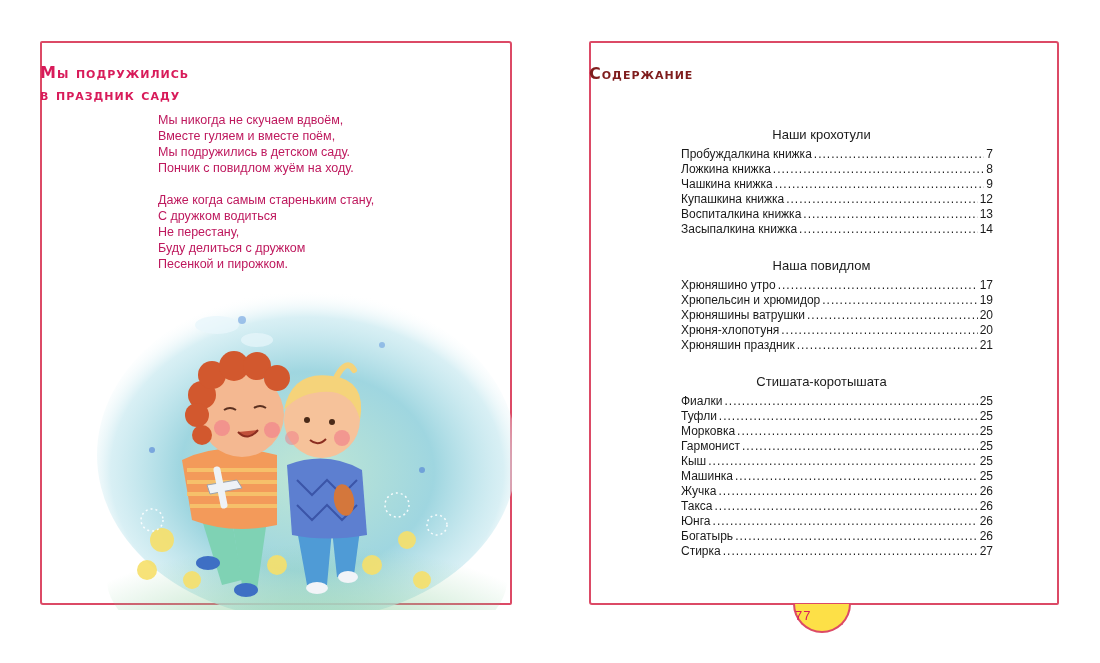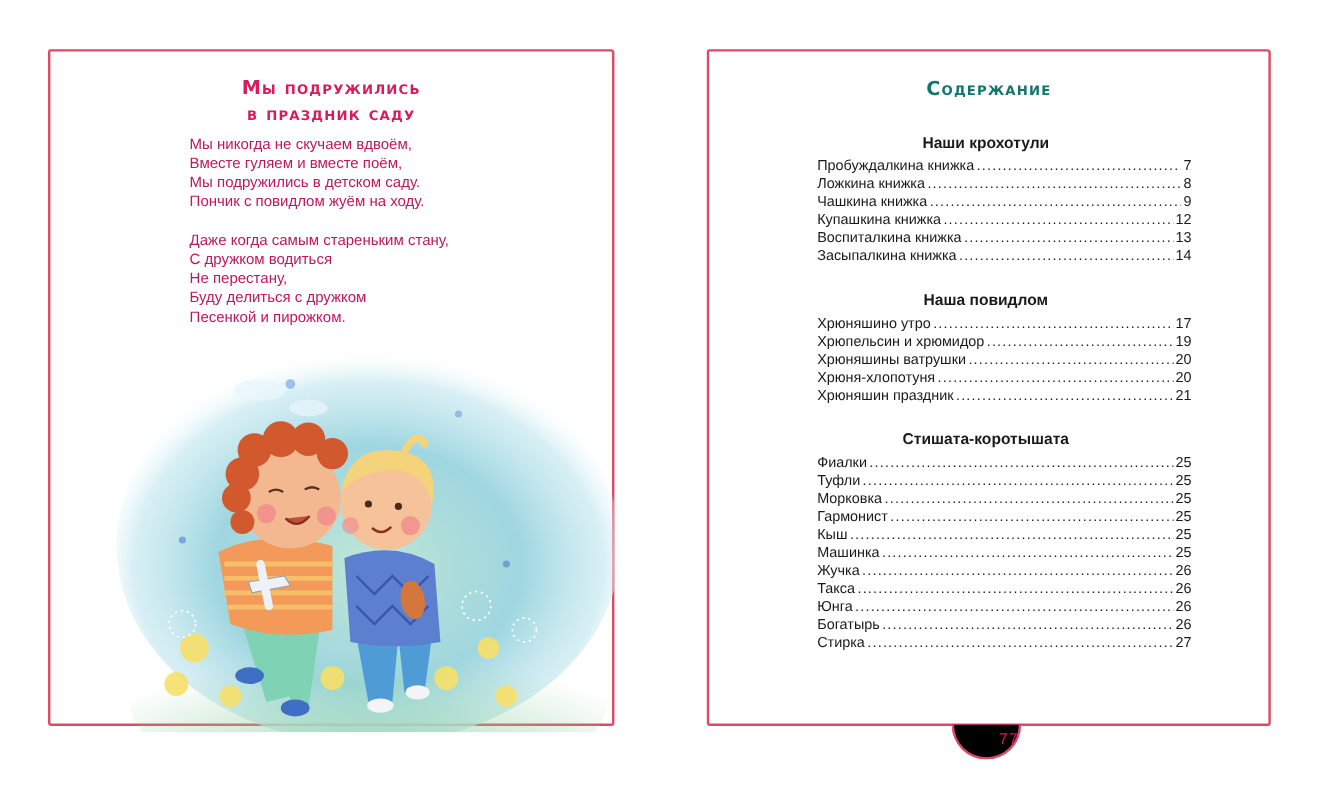--- a/index.html
+++ b/index.html
@@ -8,60 +8,60 @@
     font-family: "Liberation Sans", "DejaVu Sans", sans-serif; color: #1a1a1a;
   }
   .frame {
     position: absolute; border: 2px solid #dc4a66; box-sizing: border-box;
     border-radius: 2px 3px 2px 3px;
   }
   .frame-left { left: 40px; top: 41px; width: 472px; height: 564px; }
   .frame-right { left: 589px; top: 41px; width: 470px; height: 564px; }
 
   .poem-title {
-    position: absolute; left: 40px; width: 472px; top: 62px; text-align: center;
+    position: absolute; left: 40px; width: 472px; top: 62px; 
     color: #d81b5a; font-family: "DejaVu Sans", sans-serif; font-weight: bold;
     font-size: 16px; line-height: 22px; letter-spacing: 1px; font-variant: small-caps;
   }
   .poem {
     position: absolute; left: 158px; top: 112px; font-size: 12.5px; line-height: 16px; color: #be185d;
   }
   .poem .stanza { margin-bottom: 16px; }
   .poem .line { white-space: nowrap; }
 
   .illustration {
     position: absolute; left: 92px; top: 280px; width: 420px; height: 330px; overflow: hidden;
   }
 
   .toc-title {
-    position: absolute; left: 589px; width: 470px; top: 64px; text-align: center;
-    color: #0f766e; font-family: "DejaVu Sans", sans-serif; font-weight: bold;
+    position: absolute; left: 589px; width: 470px; top: 64px; 
+    color: #7f1d1d; font-family: "DejaVu Sans", sans-serif; font-weight: bold;
     font-size: 16px; letter-spacing: 1px; font-variant: small-caps;
   }
   .toc { position: absolute; left: 650px; width: 343px; top: 110px; }
   .toc-section { margin-bottom: 20px; }
   .toc-heading {
-    text-align: center; font-weight: bold; font-size: 13px; line-height: 18px; margin-bottom: 3px;
+    text-align: center; font-weight: normal; font-size: 13px; line-height: 18px; margin-bottom: 3px; margin-top: 16px;
   }
   .toc-row {
     display: flex; align-items: baseline; font-size: 12px; line-height: 15px; height: 15px; white-space: nowrap; margin-left: 31px;
   }
   .toc-row .title { flex: 0 0 auto; padding-right: 2px; }
   .toc-row .leader {
     flex: 1 1 auto; overflow: hidden; color: #1a1a1a; letter-spacing: 1px;
   }
   .toc-row .leader::before {
     content: "........................................................................................................................................";
   }
   .toc-row .page { flex: 0 0 auto; padding-left: 2px; text-align: right; }
 
   .page-tab {
     position: absolute; left: 793px; top: 604px; width: 58px; height: 29px;
-    background: #000000; border: 2px solid #dc4a66; border-top: none;
-    border-radius: 0 0 29px 29px; box-sizing: border-box; text-align: right;
+    background: #fde047; border: 2px solid #dc4a66; border-top: none;
+    border-radius: 0 0 29px 29px; box-sizing: border-box; text-align: left;
   }
   .page-tab span {
     display: block; color: #d81b5a; font-size: 13px; line-height: 24px; letter-spacing: 1px;
   }
 </style>
 </head>
 <body>
 
 <div class="frame frame-left"></div>
 

